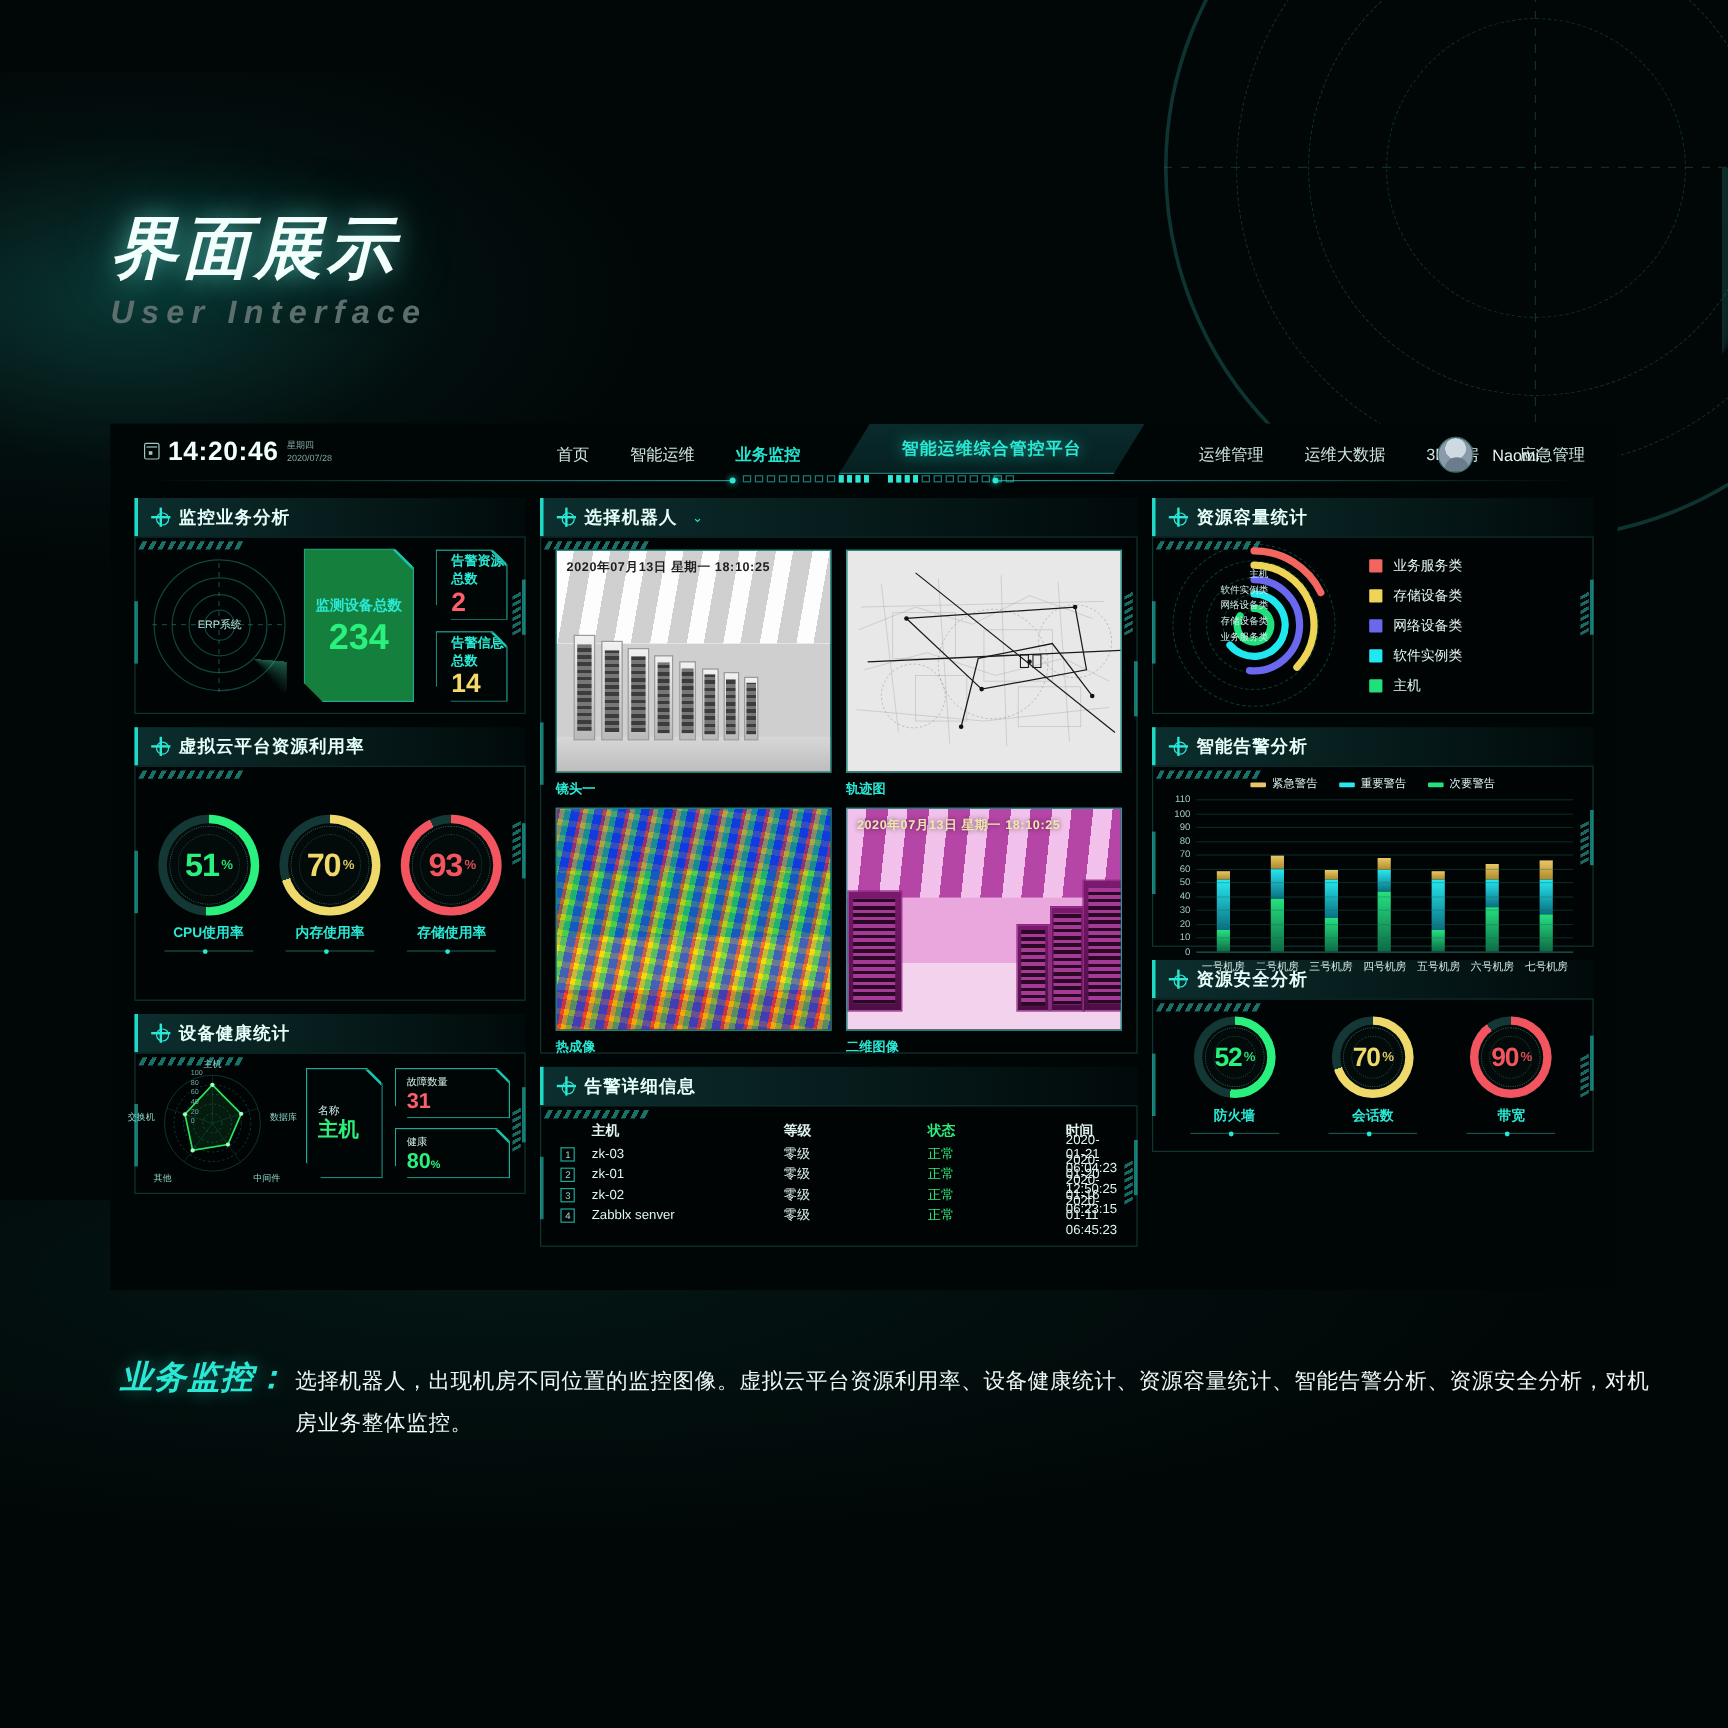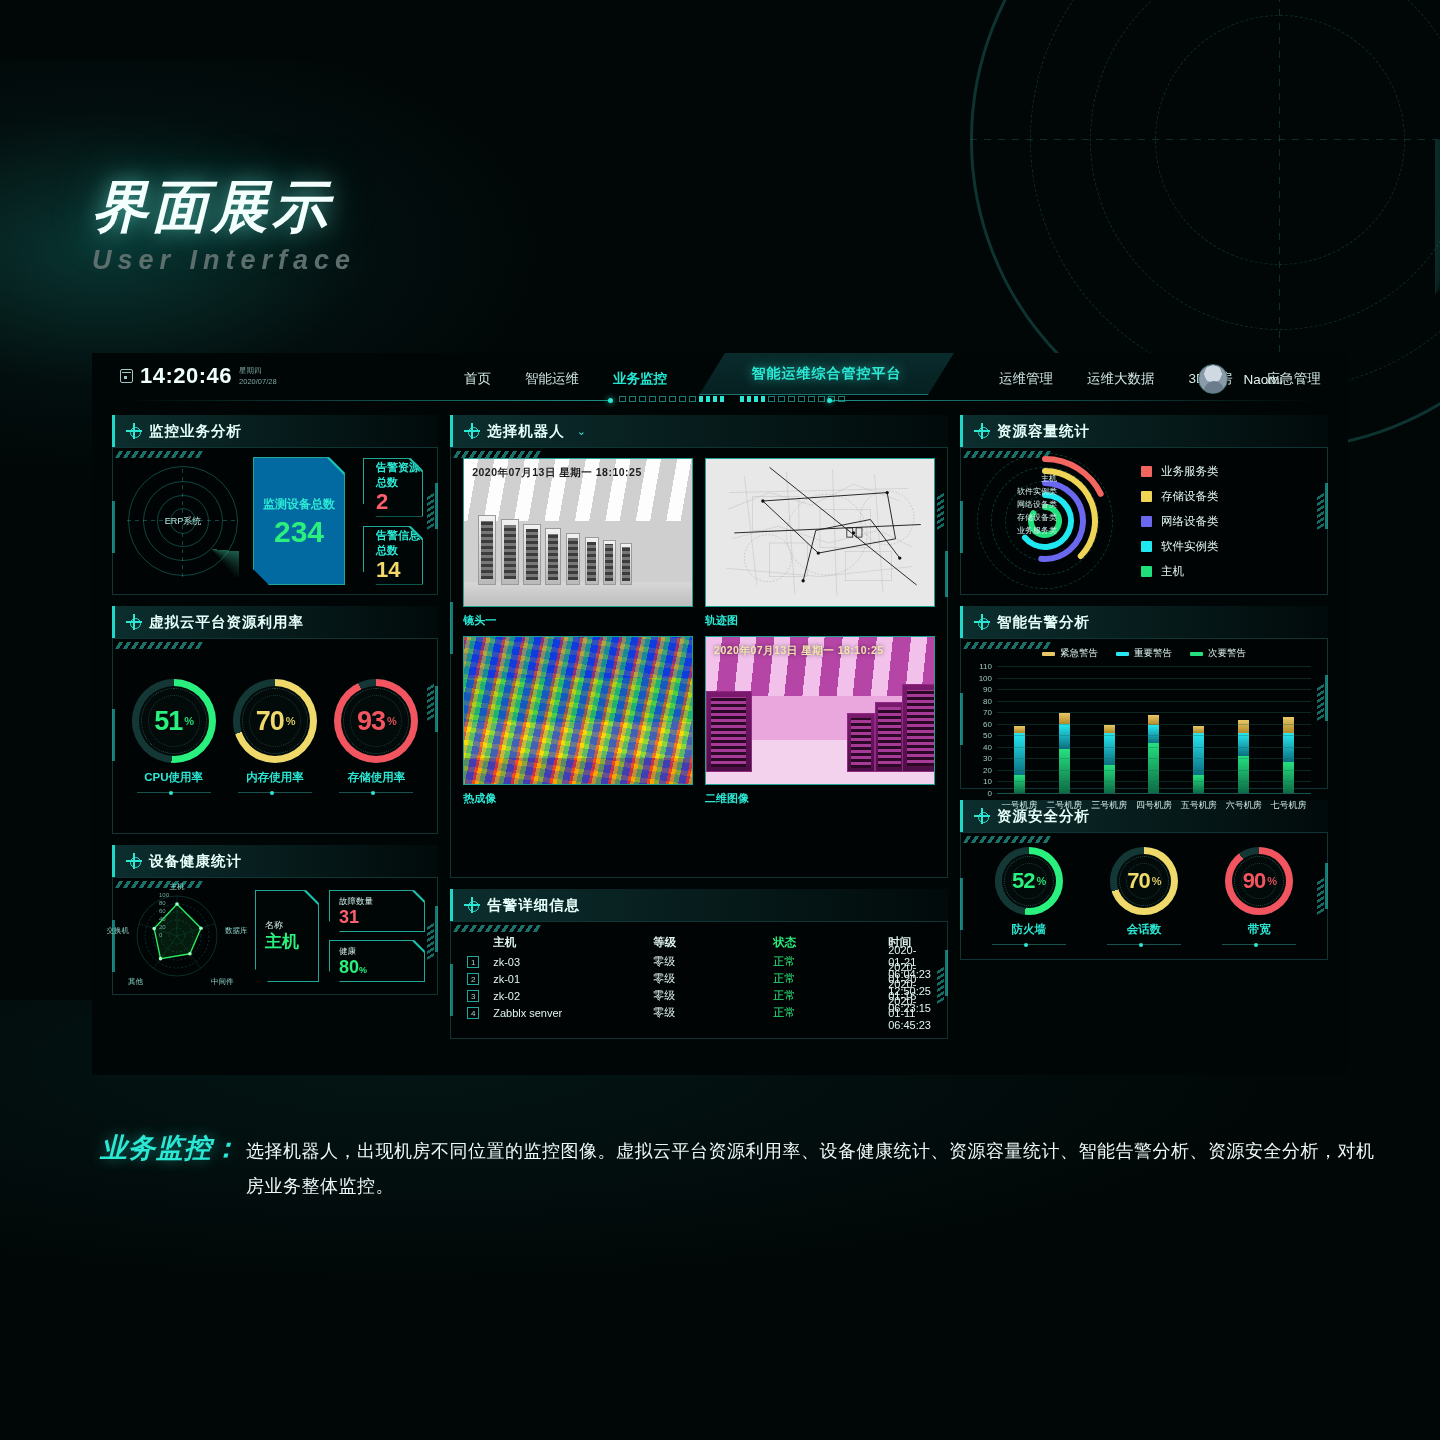--- a/index.html
+++ b/index.html
@@ -136,21 +136,21 @@
     position:absolute;left:50%;top:50%;width:50%;height:50%;
     background:conic-gradient(from 95deg, rgba(70,225,180,.40), rgba(70,225,180,0) 46deg);
     transform-origin:0 0;
   }
   .mon-radar .lbl{ position:absolute;left:50%;top:50%;transform:translate(-50%,-50%);font-size:9px;color:#b6e6df;white-space:nowrap; }
   .mon-radar .ax{ position:absolute;background:repeating-linear-gradient(90deg, rgba(33,150,140,.45) 0 4px, transparent 4px 8px); }
   .mon-radar .axv{ position:absolute;background:repeating-linear-gradient(0deg, rgba(33,150,140,.45) 0 4px, transparent 4px 8px); }
 
   .kpi-big{
     position:relative; width:92px; height:128px; margin-left:4px;
-    border:1.5px solid #1fa89a; background:#0369a1;
+    border:1.5px solid #1fa89a; background:#15803d;
     display:flex; flex-direction:column; align-items:center; justify-content:center;
     clip-path:polygon(0 0, calc(100% - 16px) 0, 100% 16px, 100% 100%, 16px 100%, 0 calc(100% - 16px));
   }
   .kpi-big .cut{ position:absolute;right:0;top:0;width:17px;height:17px;background:#18c4ae;clip-path:polygon(0 0,100% 0,100% 100%); }
   .kpi-big .kl{ font-size:12px;color:#2ae8d4;font-weight:bold;margin-bottom:4px; }
   .kpi-big .kv{ font-size:30px;font-weight:bold;color:#2af07e;line-height:1; }
   .kpi-col{ display:flex;flex-direction:column;gap:9px;margin-left:8px;flex:1; }
   .kpi-sm{
     position:relative;height:59px;border:1.3px solid #1fa89a;background:#000606;
     display:flex;flex-direction:column;justify-content:center;padding-left:12px;
@@ -203,21 +203,21 @@
     clip-path:polygon(0 0, calc(100% - 11px) 0, 100% 11px, 100% 100%, 11px 100%, 0 calc(100% - 11px));
   }
   .hsm .cut{ position:absolute;right:0;top:0;width:12px;height:12px;background:#18c4ae;clip-path:polygon(0 0,100% 0,100% 100%); }
   .hsm .hl{ font-size:8.5px;color:#cfeeea; }
   .hsm .hv{ font-size:18px;font-weight:bold;line-height:1.05; }
 
   
   .cam-body{ height:431px; padding:10px 12px 8px; }
   .cam-grid{ display:grid; grid-template-columns:1fr 1fr; gap:8px 12px; }
   .cam{ }
-  .cam-frame{ height:149px; border:1.5px solid #1aa395; position:relative; overflow:hidden; background:#0a0a0a; }
+  .cam-frame{ height:186px; border:1.5px solid #1aa395; position:relative; overflow:hidden; background:#0a0a0a; }
   .cam-cap{ font-size:11px; color:#2ae8d4; font-weight:bold; margin-top:6px; }
   .cam-ts{
     position:absolute; left:8px; top:7px; font-size:10.5px; font-weight:bold;
     color:#1d1d1d; letter-spacing:.5px; z-index:3;
   }
   .cam-ts.light{ color:#f5e3b0; text-shadow:0 0 4px rgba(0,0,0,.6); }
   
   .room-gray{ position:absolute;inset:0;background:linear-gradient(180deg,#e9e9e9 0 42%, #cfcfcf 42% 100%); }
   .room-gray .ceil{ position:absolute;left:0;top:0;width:100%;height:42%;
     background:repeating-linear-gradient(100deg, rgba(255,255,255,.9) 0 14px, rgba(205,205,205,.9) 14px 30px); }

